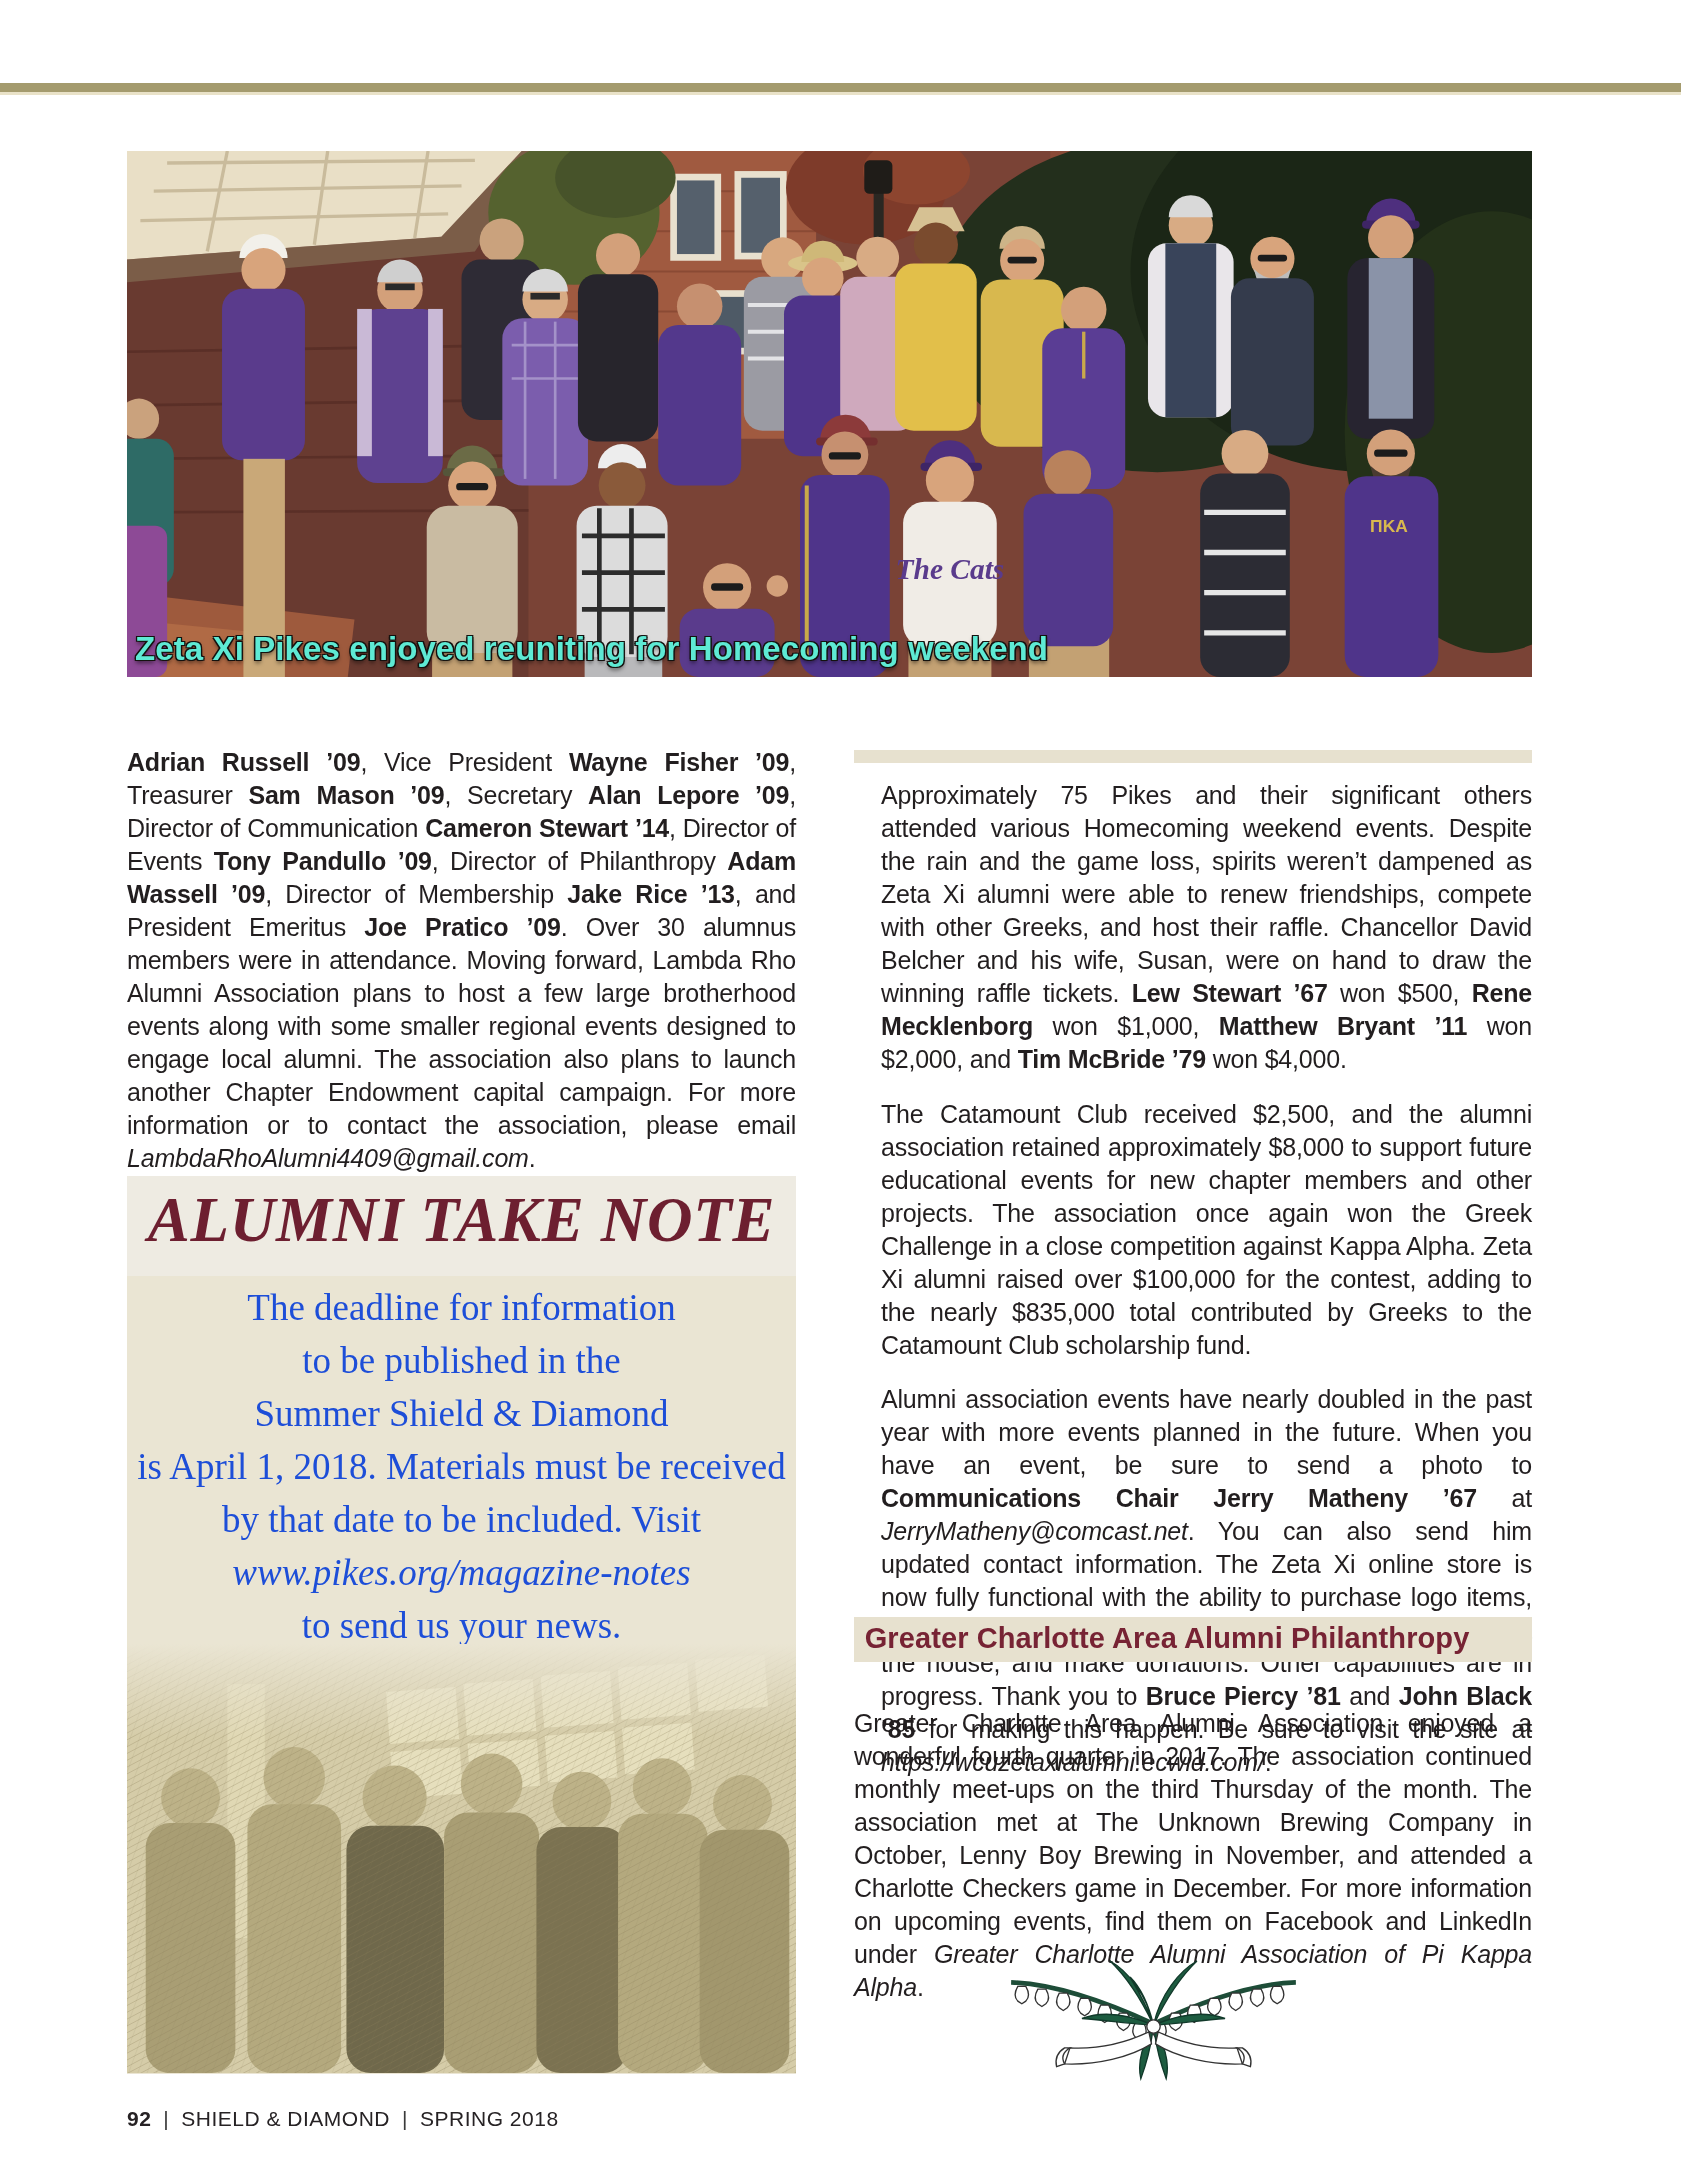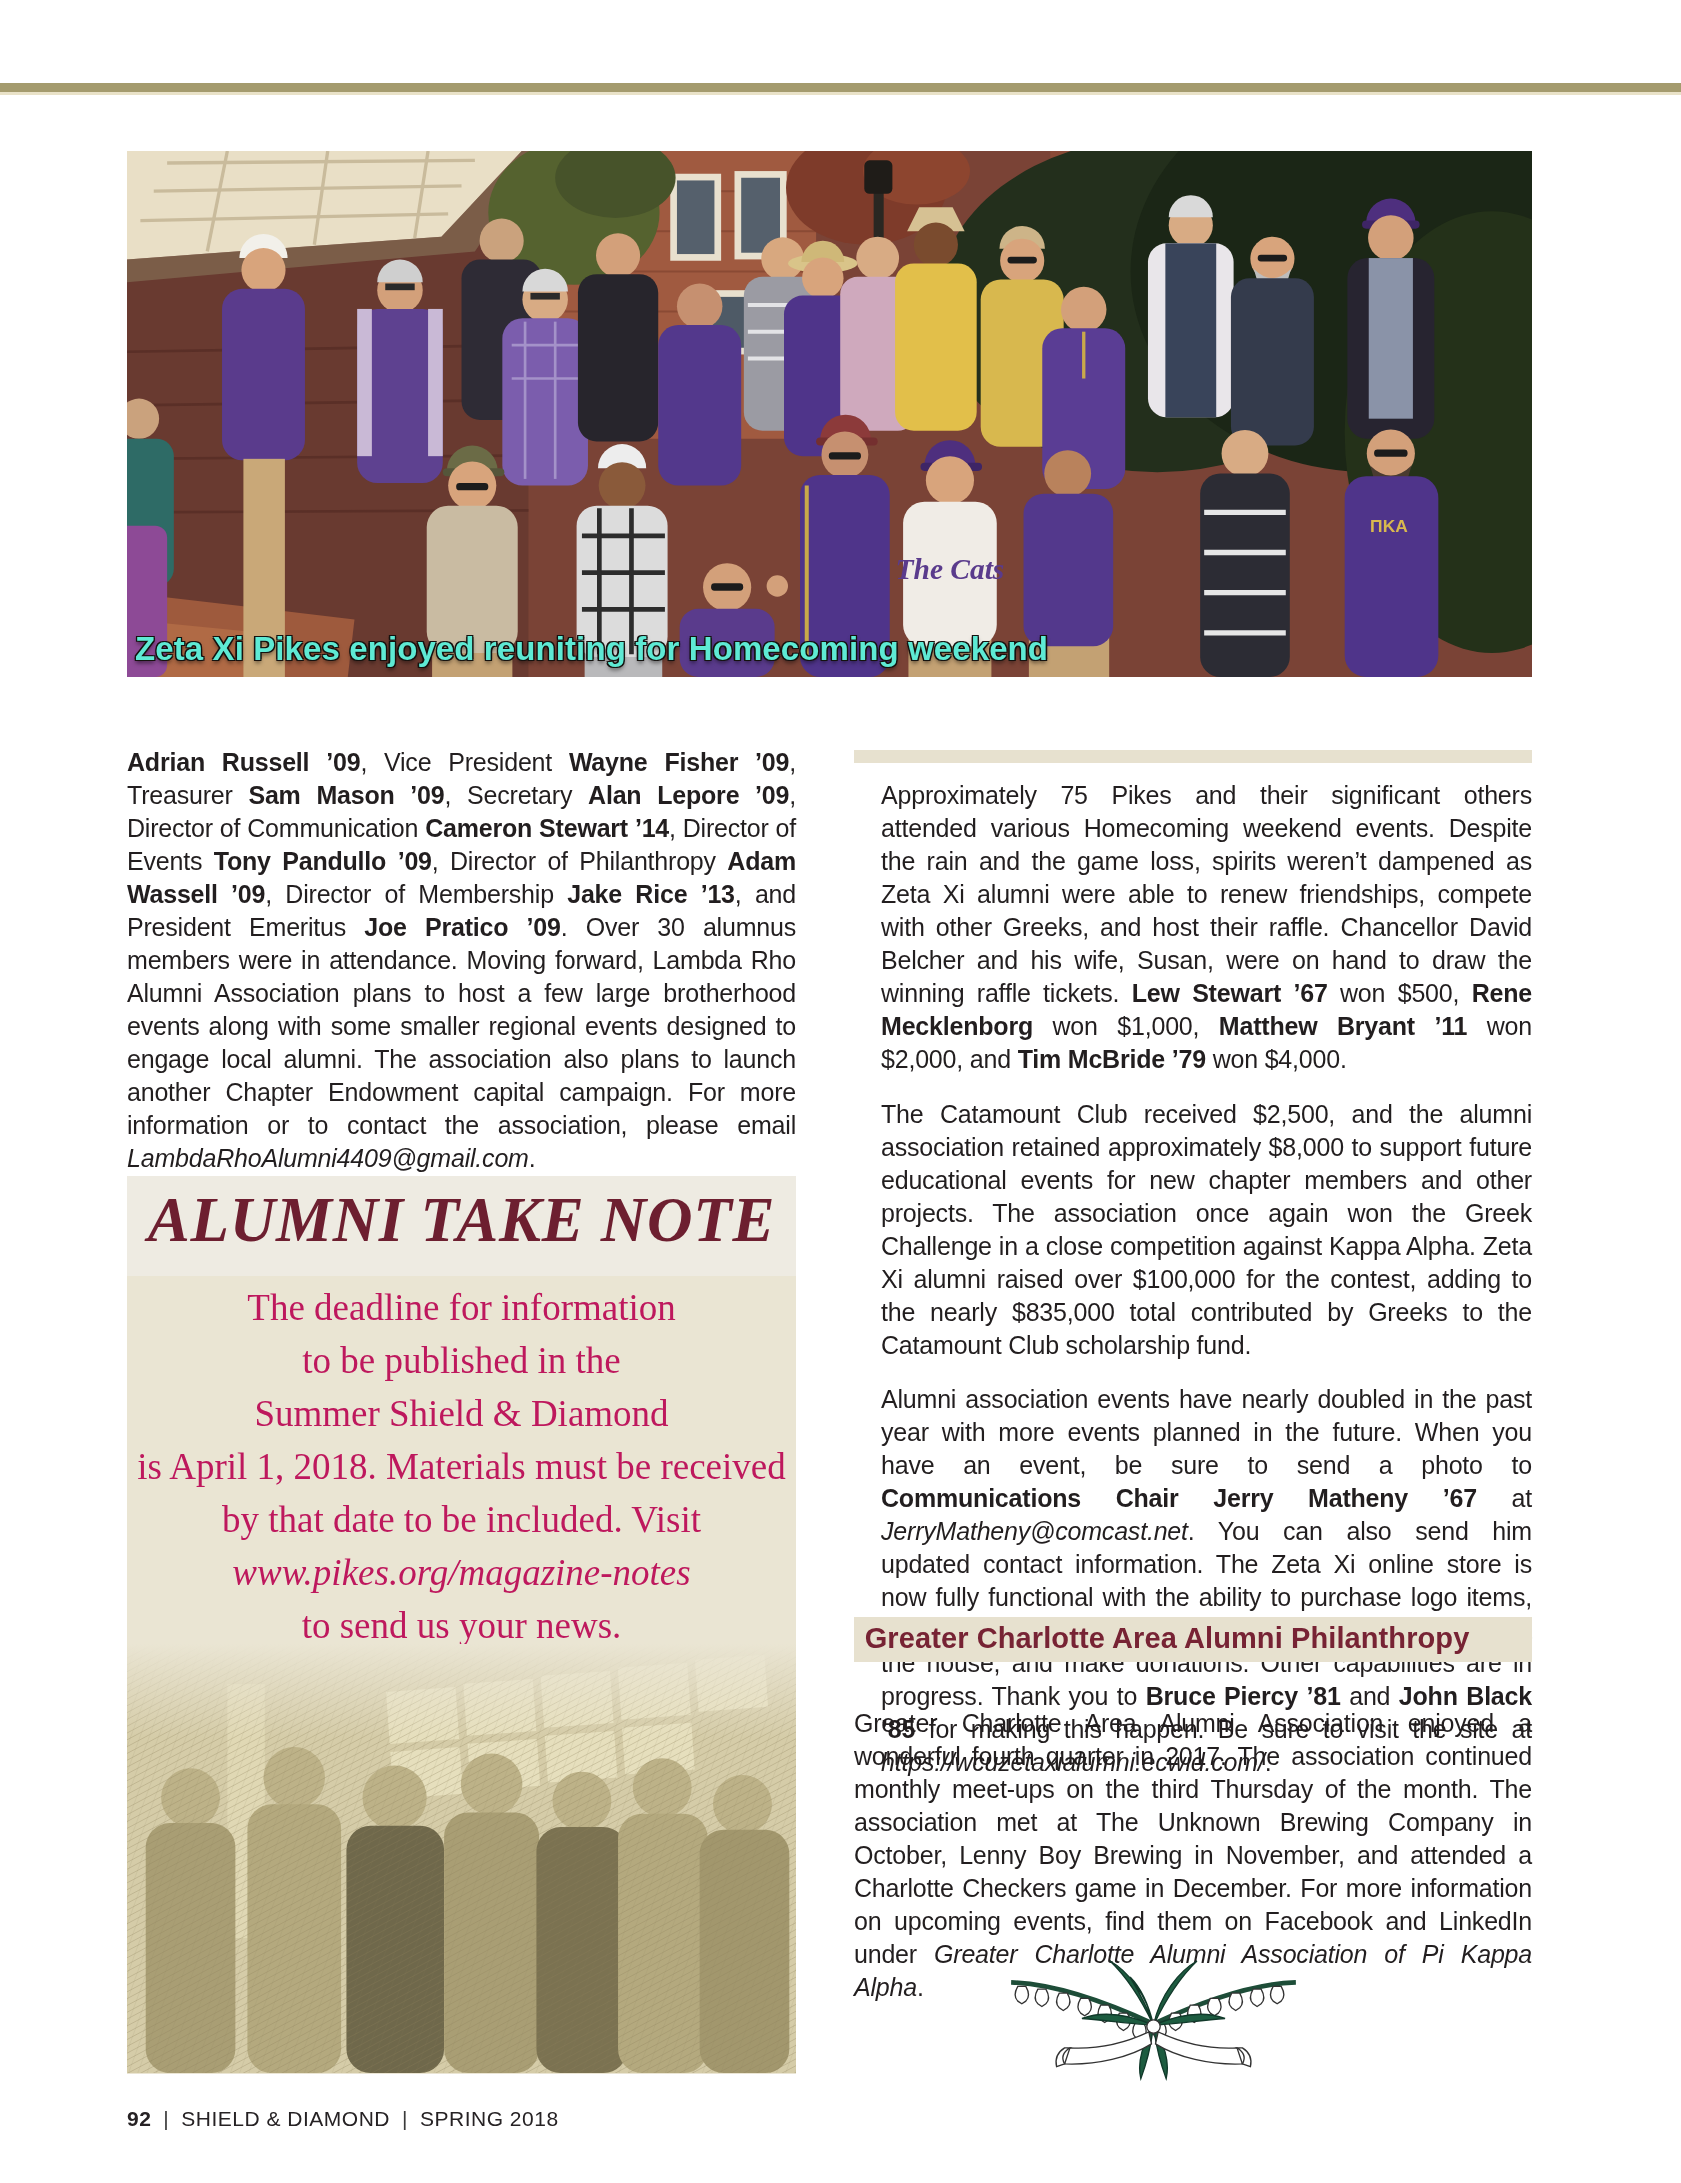--- a/index.html
+++ b/index.html
@@ -31,21 +31,21 @@
   .hdr2{position:absolute;left:0;top:867px;width:658px;}
   .para4{position:absolute;left:0;top:932px;width:678px;}
 
   
   .notebox{position:absolute;left:127px;top:1176px;width:669px;height:898px;background:#eae5d3;overflow:hidden;}
   .note-band-top{position:absolute;left:0;top:0;width:100%;height:100px;background:#eeebe2;}
   .note-title{position:relative;margin:10.7px 0 0 0;text-align:center;
               font-family:"Liberation Serif",serif;font-style:italic;font-weight:bold;
               font-size:63px;line-height:67px;color:#6d1f30;letter-spacing:0.7px;}
   .note-lines{position:relative;margin-top:27px;text-align:center;
-              font-family:"Liberation Serif",serif;font-size:37px;line-height:53px;color:#be185d;}
+              font-family:"Liberation Serif",serif;font-size:37px;line-height:53px;color:#1d4ed8;}
   .note-lines .i{font-style:italic;}
   .ghost{position:absolute;left:0;top:468px;width:669px;height:429px;}
   .ghost svg{display:block;width:100%;height:100%;}
 
   
   .lily{position:absolute;left:1003px;top:1957px;width:301px;height:127px;}
   .lily svg{display:block;width:100%;height:100%;}
 
   
   .footer{position:absolute;left:127px;top:2107px;font-size:21px;letter-spacing:0.5px;color:#262224;}

